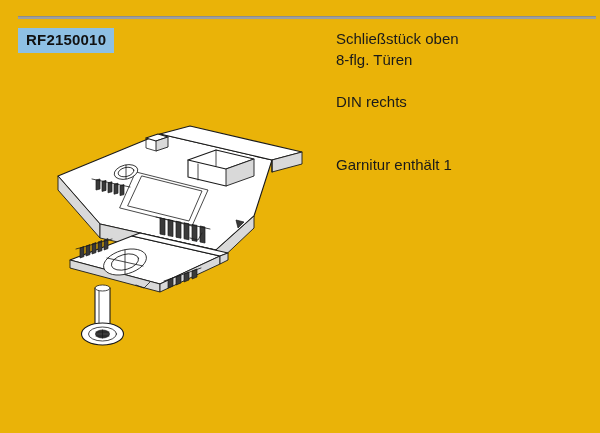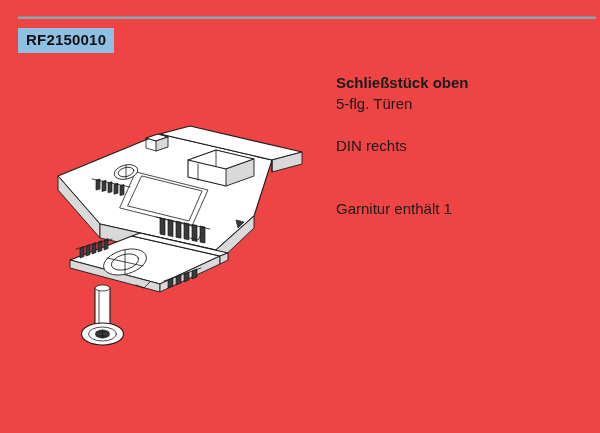--- a/index.html
+++ b/index.html
@@ -5,21 +5,21 @@
 <style>
   html, body {
     margin: 0;
     padding: 0;
     background: #ffffff;
   }
   #page {
     position: relative;
     width: 600px;
     height: 433px;
-    background: #ef4444;
+    background: #eab308;
     font-family: "Liberation Sans", sans-serif;
     color: #1a1a1a;
     overflow: hidden;
   }
 
   
   #top-rule {
     position: absolute;
     left: 18px;
     top: 16px;
@@ -53,21 +53,21 @@
     top: 28px;
     width: 258px;
   }
   .desc-block { margin: 0 0 0 0; }
   .desc-line {
     font-size: 15px;
     line-height: 21px;
     color: #1a1a1a;
     white-space: pre;
   }
-  .desc-line.bold { font-weight: bold; margin-top: 44px; }
+  .desc-line.bold { font-weight: normal; }
   .spacer-block { height: 21px; }
 
   
   #drawing-area {
     position: absolute;
     left: 40px;
     top: 120px;
     width: 280px;
     height: 260px;
   }
@@ -199,21 +199,21 @@
         <path class="lnth" d="M 56 212 L 69 212 M 56 216 L 69 216 M 62.5 210 L 62.5 218"></path>
       </g>
 
     </svg>
   </div>
 
   <div id="description">
 
     <div class="desc-block">
       <div class="desc-line bold">Schließstück oben</div>
-      <div class="desc-line">5-flg. Türen</div>
+      <div class="desc-line">8-flg. Türen</div>
     </div>
 
     <div class="spacer-block"></div>
 
     <div class="desc-block">
       <div class="desc-line">DIN rechts</div>
     </div>
 
     <div class="spacer-block"></div>
 

